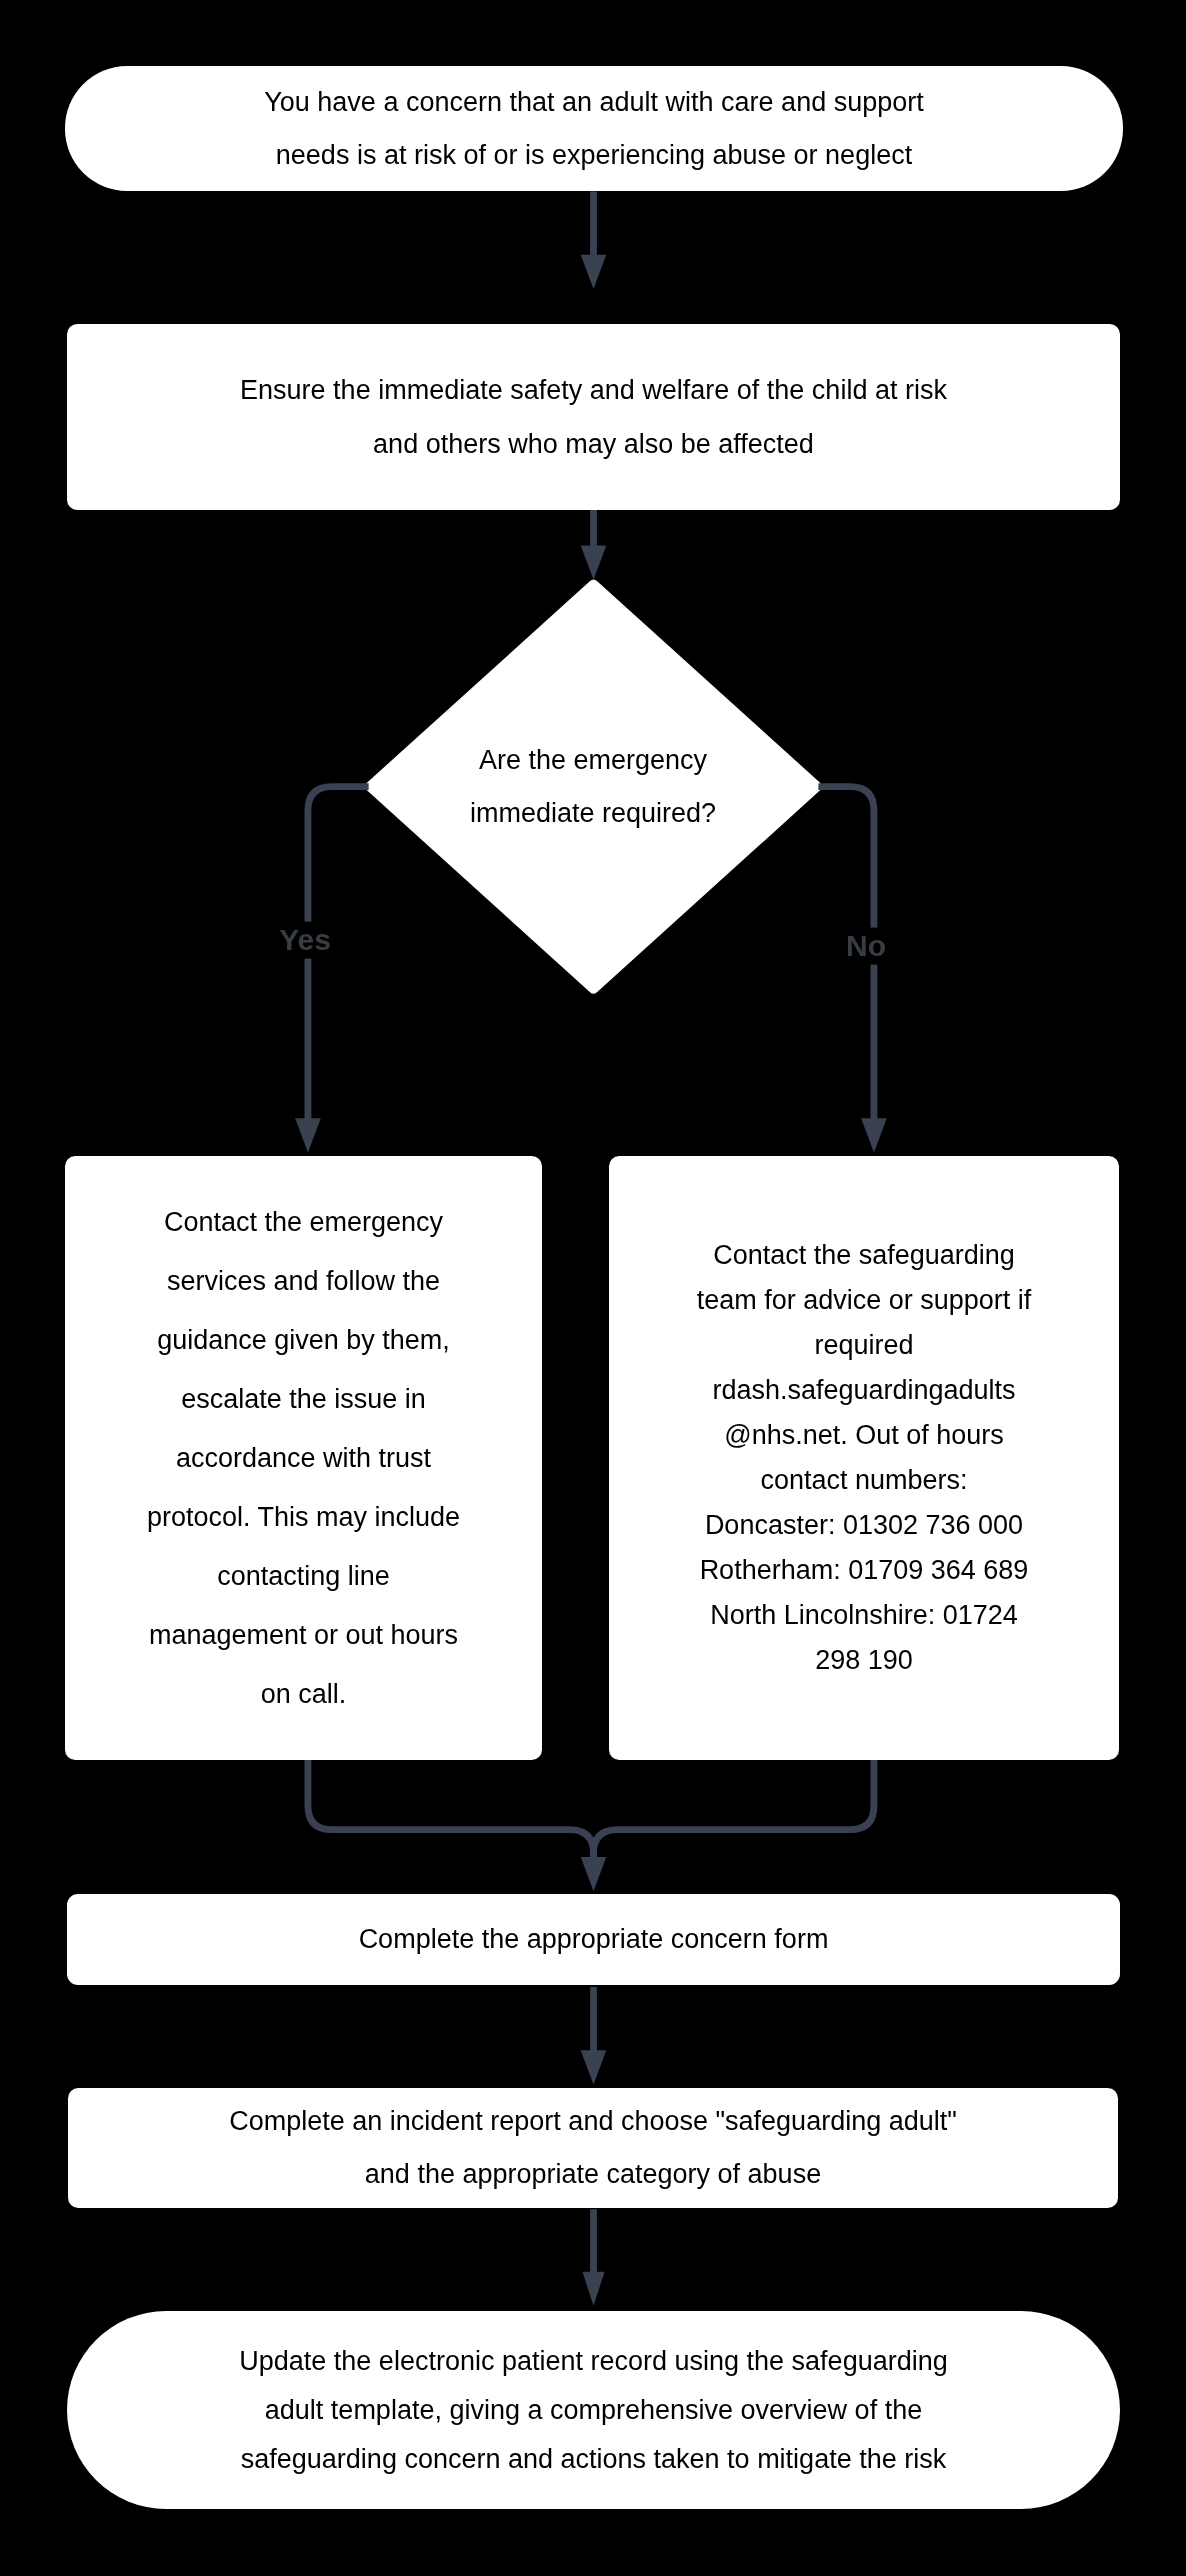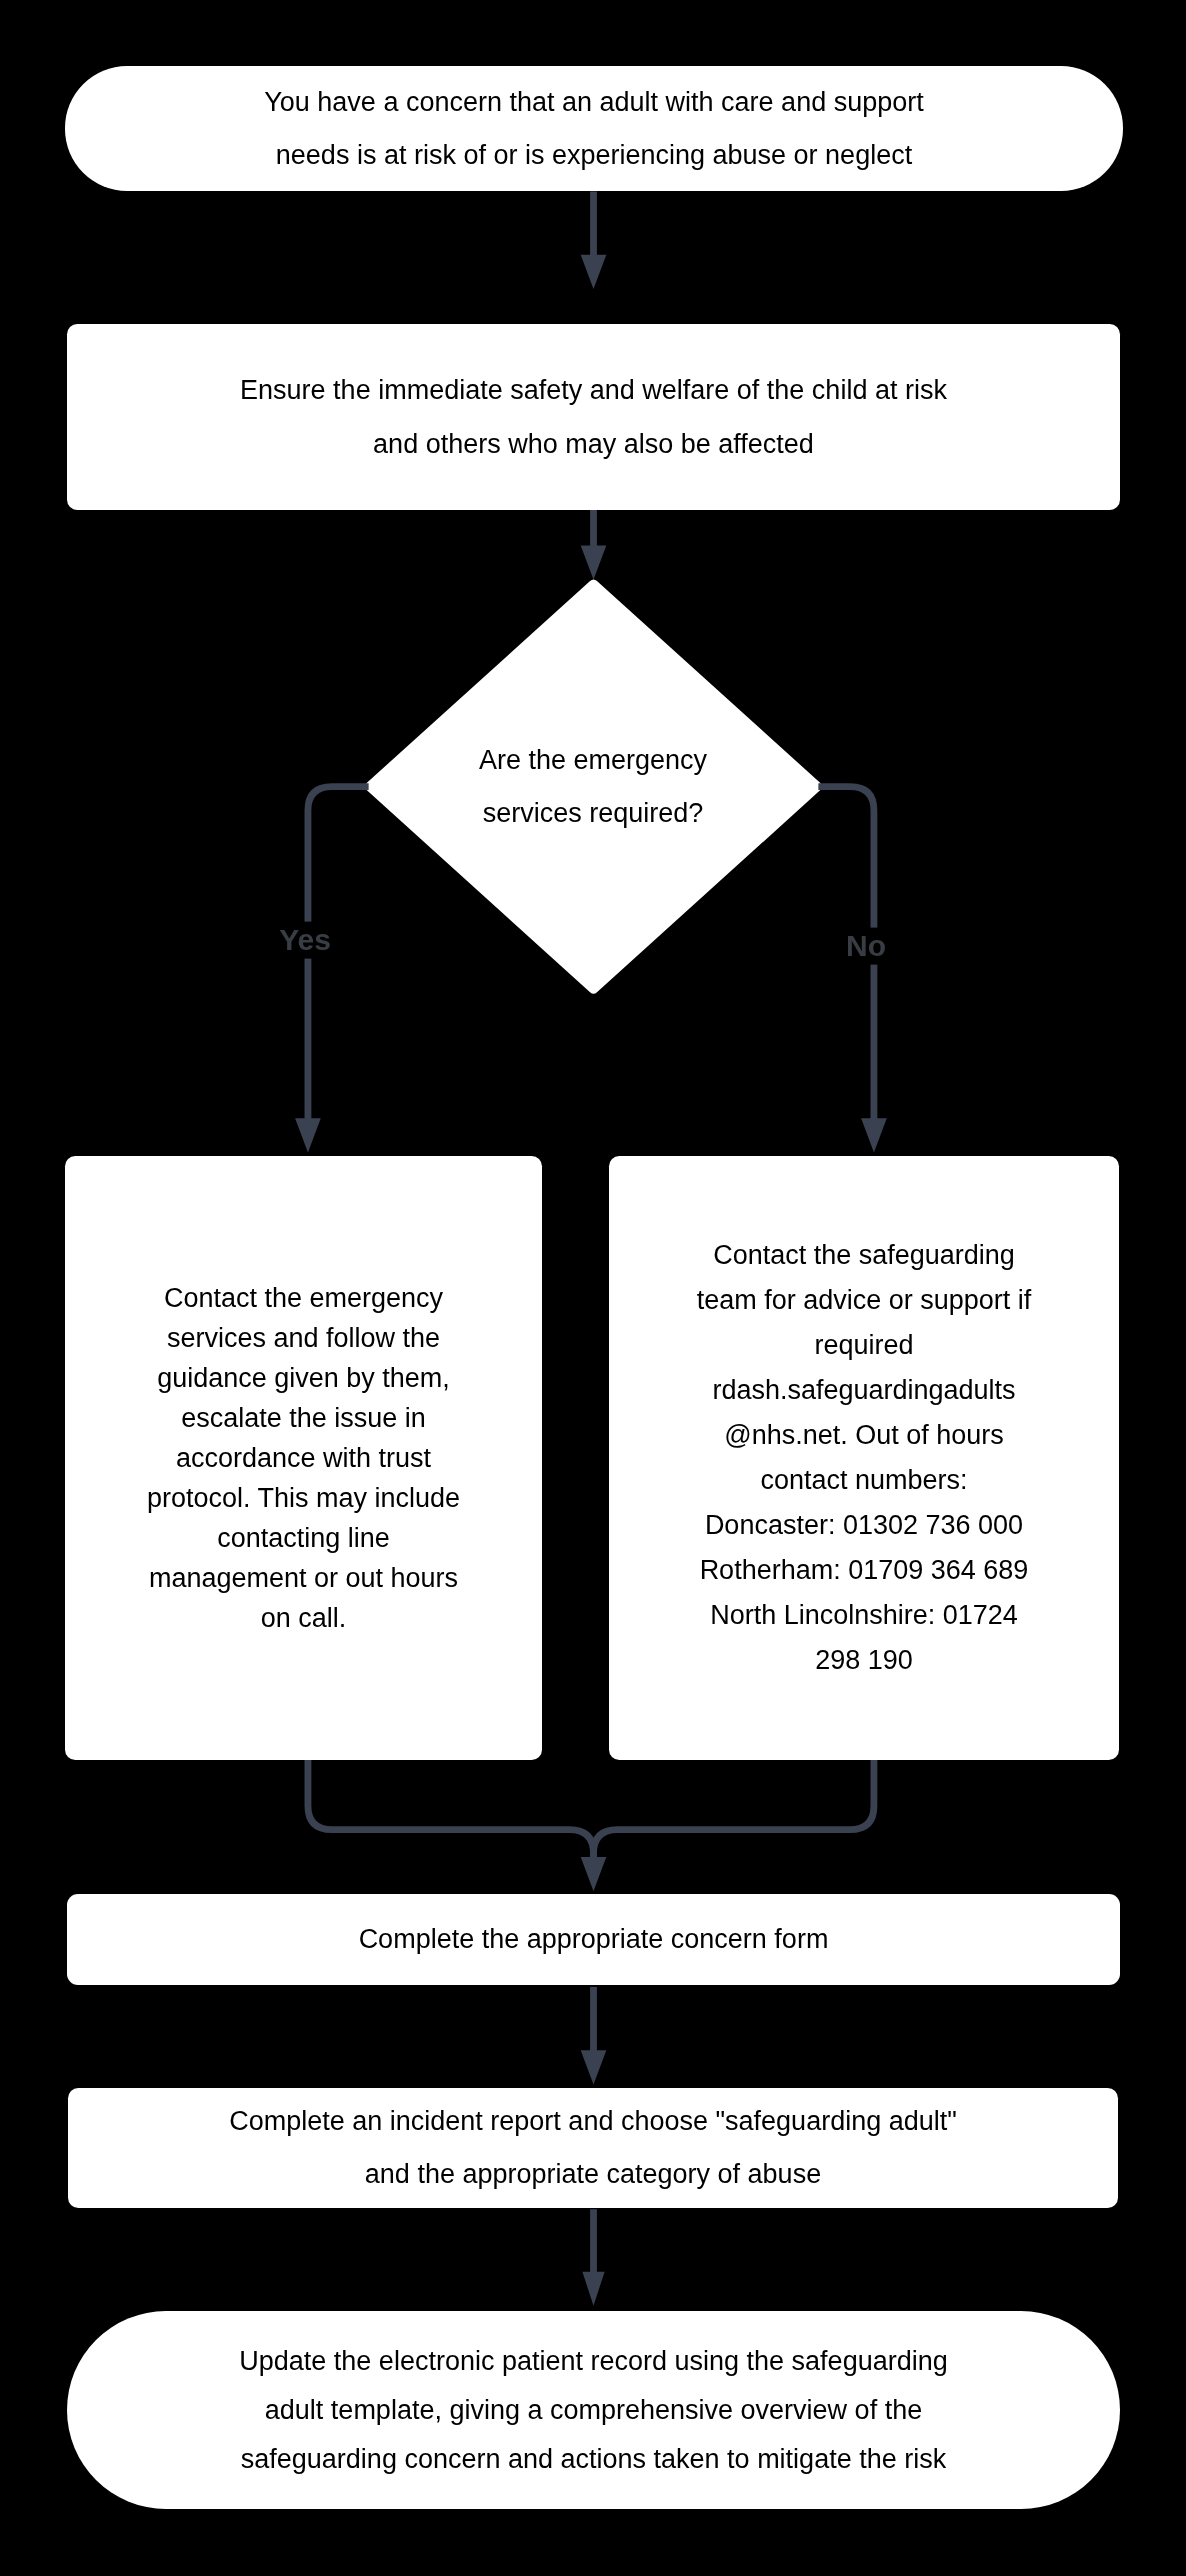--- a/index.html
+++ b/index.html
@@ -39,21 +39,21 @@
     background:var(--background);
     color:var(--branch-label);
     font-weight:700;
     font-size:30px;
     padding:3.4px 12px;
     line-height:1;
   }
   #node-start      {left:65px;  top:66px;   width:1058px; height:125px; border-radius:62px;  line-height:53px;}
   #node-ensure     {left:67px;  top:292px;  width:1053px; height:186px; border-radius:10.3px;  line-height:54px;margin-top:32px;}
   #node-decision   {left:370px; top:585px;  width:446px;  height:404px; line-height:53px;}
-  #node-yes-action {left:65px;  top:1156px; width:477px;  height:604px; border-radius:10.3px;  line-height:40px;}
+  #node-yes-action {left:65px;  top:1156px; width:477px;  height:604px; border-radius:10.3px;  line-height:59px;}
   #node-no-action  {left:609px; top:1156px; width:510px;  height:604px; border-radius:10.3px;  line-height:45px; padding:0 31px;}
   #node-concern    {left:67px;  top:1894px; width:1053px; height:91px; border-radius:11px;  line-height:41px;}
   #node-incident   {left:68px;  top:2088px; width:1050px; height:120px; border-radius:10.3px;  line-height:53px;}
   #node-update     {left:67px;  top:2311px; width:1053px; height:198px; border-radius:99px; line-height:49px;}
   #label-yes{left:305px;top:940px;}
   #label-no {left:866px;top:946px;}
 </style>
 </head>
 <body>
 
@@ -87,21 +87,21 @@
     <polygon class="arrowhead" points="681,2657 707,2657 694,2697"></polygon>
   </svg>
 
   <div class="node" id="node-start">You have a concern that an adult with care and support
 needs is at risk of or is experiencing abuse or neglect</div>
 
   <div class="node" id="node-ensure">Ensure the immediate safety and welfare of the child at risk
 and others who may also be affected</div>
 
   <div class="node transparent" id="node-decision">Are the emergency
-services required?</div>
+immediate required?</div>
 
   <div class="edge-label" id="label-yes">Yes</div>
 
   <div class="edge-label" id="label-no">No</div>
 
   <div class="node" id="node-yes-action">Contact the emergency
 services and follow the
 guidance given by them,
 escalate the issue in
 accordance with trust

